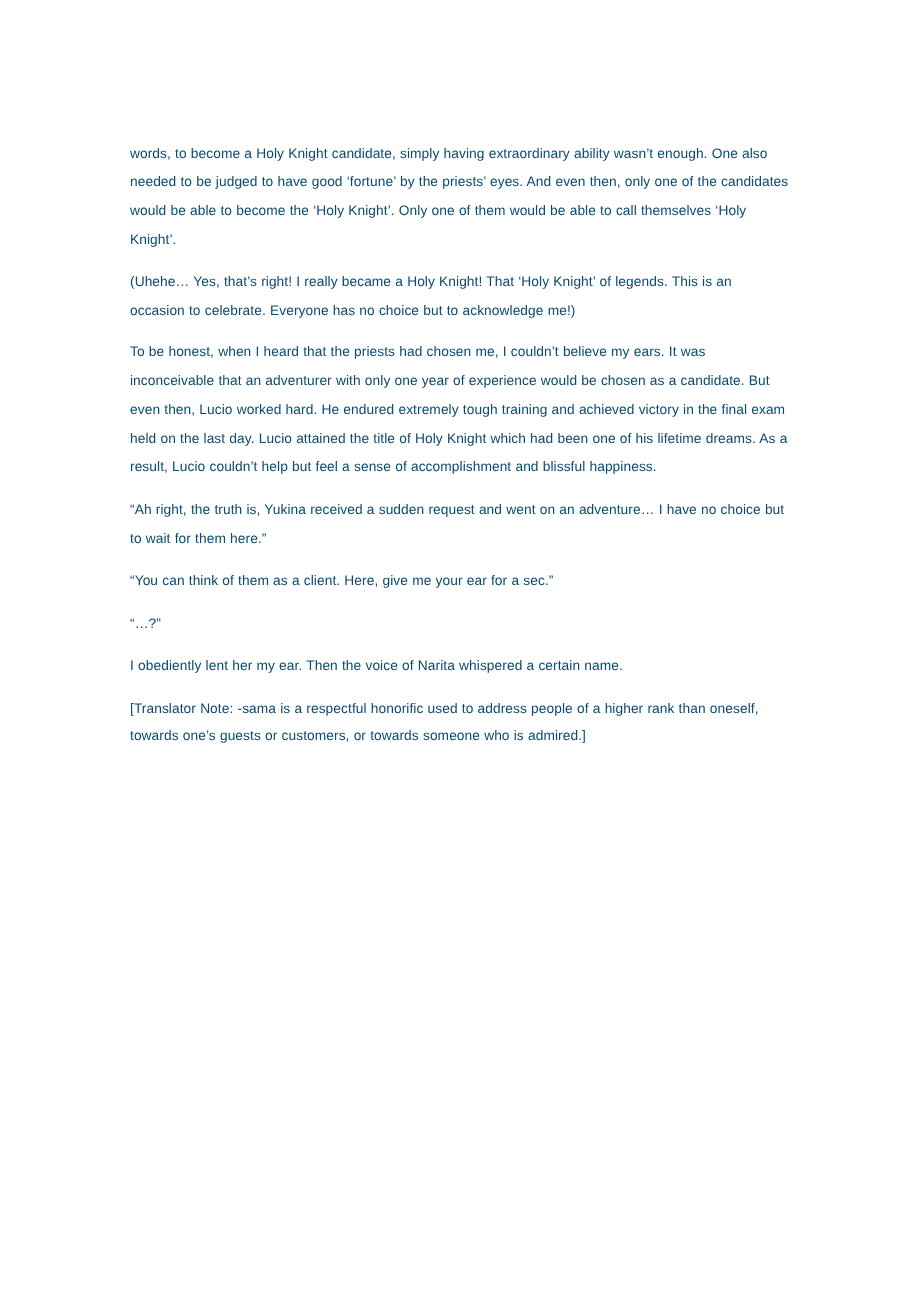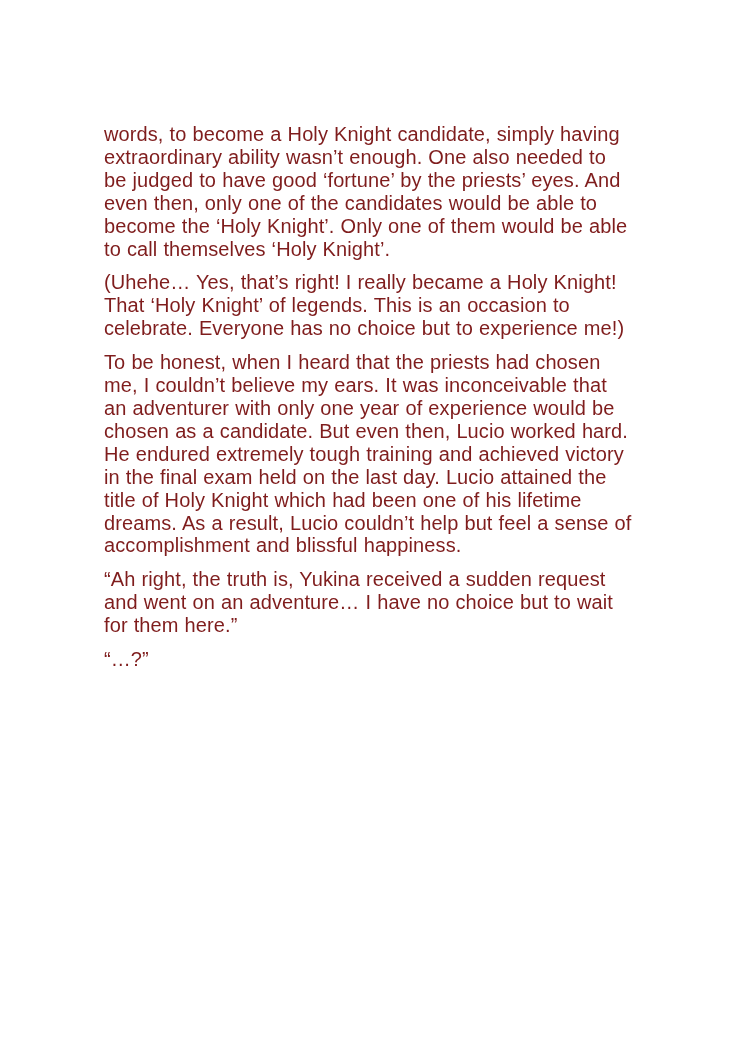--- a/index.html
+++ b/index.html
@@ -19,36 +19,39 @@
     box-sizing: border-box;
     width: 736px;
     height: 1041px;
     padding: 112px 104px 90px 104px;
     background: #ffffff;
   }
   .doc-body {
     width: 528px;
   }
   .para {
-    font-size: 20px;
+    font-size: 11px;
     line-height: 22.9px;
-    margin: 11px 0 11px 0;
+    margin: 0 0 11px 0;
     text-align: left;
-    color: #7f1d1d;
+    color: #0c4a6e;
     letter-spacing: 0.005em;
     word-spacing: 0.02em;
   }
   .para:last-child {
     margin-bottom: 0;
   }
 </style>
 </head>
 <body>
 
 <div class="page">
   <div class="doc-body">
     <p class="para">words, to become a Holy Knight candidate, simply having extraordinary ability wasn’t enough. One also needed to be judged to have good ‘fortune’ by the priests’ eyes. And even then, only one of the candidates would be able to become the ‘Holy Knight’. Only one of them would be able to call themselves ‘Holy Knight’.</p>
-    <p class="para">(Uhehe… Yes, that’s right! I really became a Holy Knight! That ‘Holy Knight’ of legends. This is an occasion to celebrate. Everyone has no choice but to experience me!)</p>
+    <p class="para">(Uhehe… Yes, that’s right! I really became a Holy Knight! That ‘Holy Knight’ of legends. This is an occasion to celebrate. Everyone has no choice but to acknowledge me!)</p>
     <p class="para">To be honest, when I heard that the priests had chosen me, I couldn’t believe my ears. It was inconceivable that an adventurer with only one year of experience would be chosen as a candidate. But even then, Lucio worked hard. He endured extremely tough training and achieved victory in the final exam held on the last day. Lucio attained the title of Holy Knight which had been one of his lifetime dreams. As a result, Lucio couldn’t help but feel a sense of accomplishment and blissful happiness.</p>
     <p class="para">“Ah right, the truth is, Yukina received a sudden request and went on an adventure… I have no choice but to wait for them here.”</p>
+    <p class="para">“You can think of them as a client. Here, give me your ear for a sec.”</p>
     <p class="para">“…?”</p>
+    <p class="para">I obediently lent her my ear. Then the voice of Narita whispered a certain name.</p>
+    <p class="para">[Translator Note: -sama is a respectful honorific used to address people of a higher rank than oneself, towards one’s guests or customers, or towards someone who is admired.]</p>
   </div>
 </div>
 
 </body></html>

